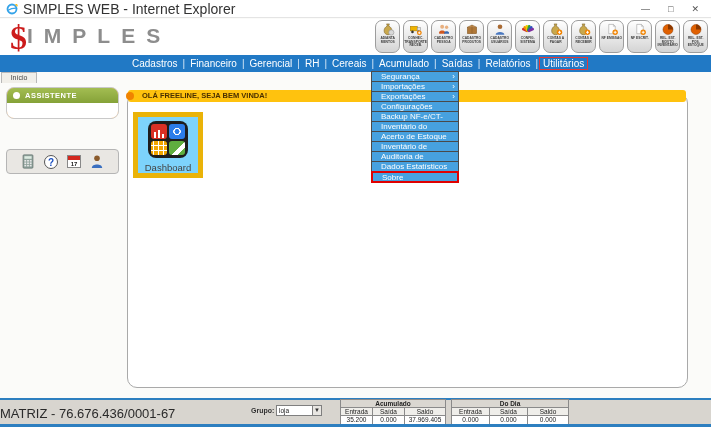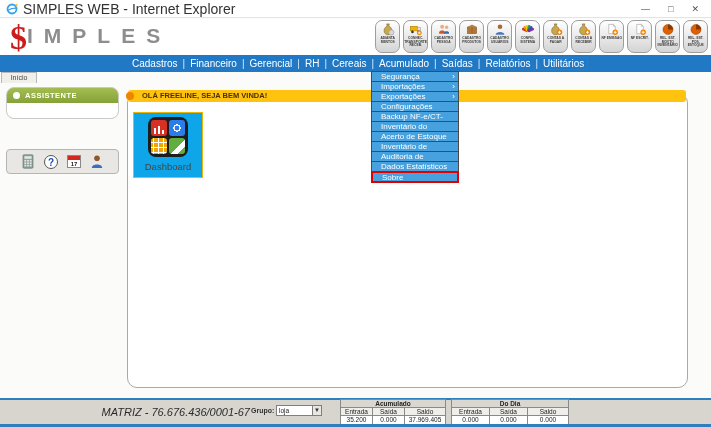--- a/index.html
+++ b/index.html
@@ -73,41 +73,41 @@
 
   
   .main-panel { position:absolute; left:127px; top:21px; width:561px; height:295px; background:#fff;
                 border:1px solid #a9a9a9; border-radius:10px; }
   .greeting { position:absolute; left:128px; top:18px; width:558px; height:12px; background:#ffc20e;
               border-radius:3px; font-size:7.5px; font-weight:bold; color:#4a3000;
               line-height:12px; padding-left:14px; z-index:5; }
   .greet-dot { position:absolute; left:-2px; top:2px; width:8px; height:8px; border-radius:50%;
                background:#f08300; }
 
-  .dash-card { position:absolute; left:133px; top:40px; width:70px; height:66px; background:#0ea5e9;
-               border:1px solid #eab308; display:flex; flex-direction:column; align-items:center;
+  .dash-card { position:absolute; left:133px; top:40px; width:70px; height:66px; background:#7dd3fc;
+               border:5px solid #eab308; display:flex; flex-direction:column; align-items:center;
                cursor:pointer; z-index:4; }
   .dash-icon { margin-top:4px; width:40px; height:40px; background:#1d1d1d; border-radius:8px;
                padding:3px; display:grid; grid-template-columns:1fr 1fr; grid-template-rows:1fr 1fr; gap:2px; }
   .dtile { border-radius:3px; }
   .dtile.red { background:#d93025;
     background-image:linear-gradient(#fff,#fff),linear-gradient(#fff,#fff),linear-gradient(#fff,#fff);
     background-size:2px 6px,2px 8px,2px 4px; background-position:3px 8px,7px 6px,11px 10px; background-repeat:no-repeat; }
   .dtile.blue { background:#2b7de9; background-image:radial-gradient(circle 4px at 50% 50%, transparent 2.4px, #fff 2.6px, #fff 3.6px, transparent 3.8px); }
   .dtile.orange { background:#f0a500;
     background-image:linear-gradient(#fff 1px, transparent 1px),linear-gradient(90deg,#fff 1px, transparent 1px);
     background-size:5px 5px; background-position:2px 4px; }
   .dtile.green { background:#5fae3f; background-image:linear-gradient(135deg, transparent 55%, #fff 55%, #fff 75%, transparent 75%); }
   .dash-label { font-size:9.5px; color:#444; margin-top:4px; }
 
   
   .statusbar { position:absolute; left:0; top:398px; width:711px; height:29px; background:#d8d5cf;
                border-top:2px solid #2d7fc0; }
   .statusbar .bottomline { position:absolute; left:0; bottom:0; width:711px; height:3px; background:#2d7fc0; }
-  .company { position:absolute; left:0; top:6px; width:250px; text-align:right; font-size:11px; color:#2a2a2a;font-style:italic; }
+  .company { position:absolute; left:0; top:6px; width:250px; text-align:left; font-size:13px; color:#2a2a2a; }
   .grupo-label { position:absolute; left:251px; top:7px; font-size:7px; font-weight:bold; color:#333; }
   .grupo-select { position:absolute; left:276px; top:5px; width:46px; height:11px; background:#fff;
                   border:1px solid #7f7f7f; display:flex; cursor:pointer; }
   .grupo-value { flex:1; font-size:6.5px; line-height:9px; padding-left:2px; color:#222; }
   .grupo-arrow { width:9px; border-left:1px solid #7f7f7f; background:#e8e6e2; font-size:6px;
                  text-align:center; line-height:9px; color:#333; }
 
   .stable { position:absolute; top:-1px; background:#fff; border:1px solid #8a8a8a; font-size:6.5px; color:#222; }
   .stable .trow { display:flex; }
   .stable .t-title { height:8px; line-height:8px; text-align:center; background:#dad7d1;

